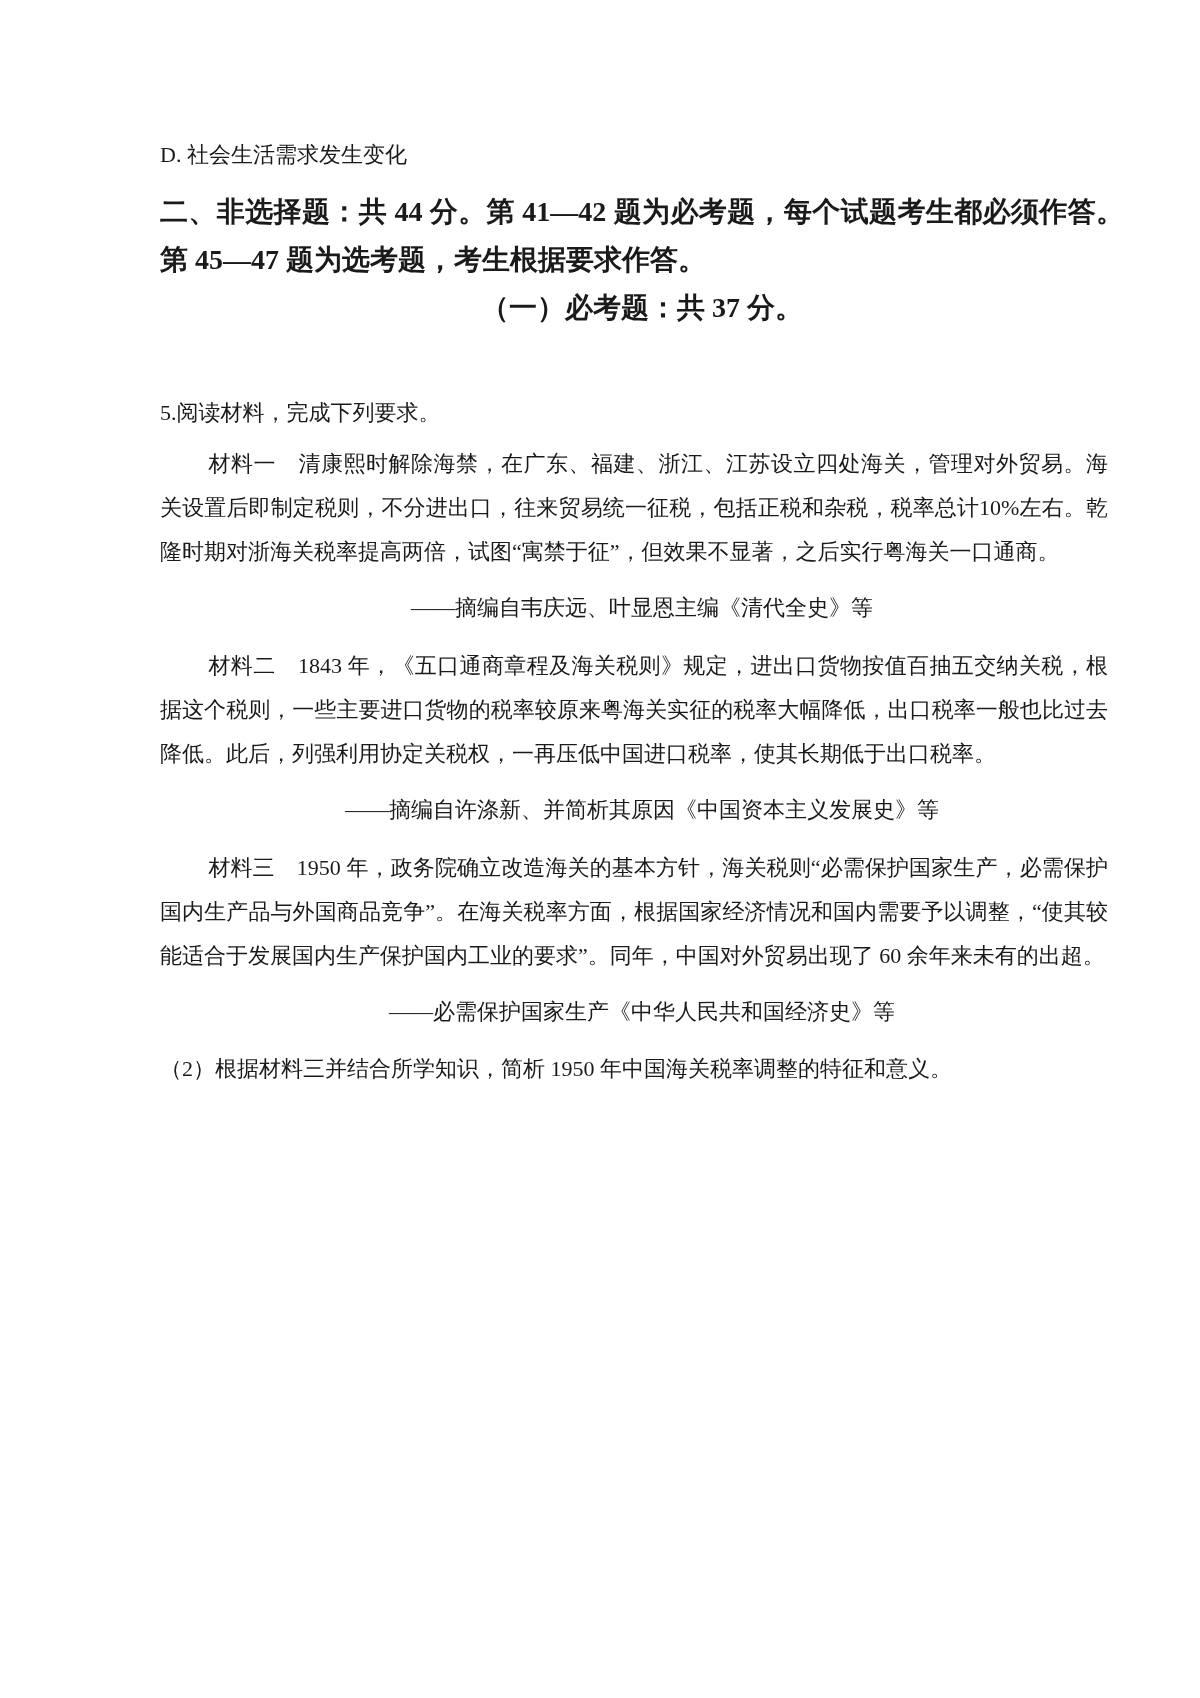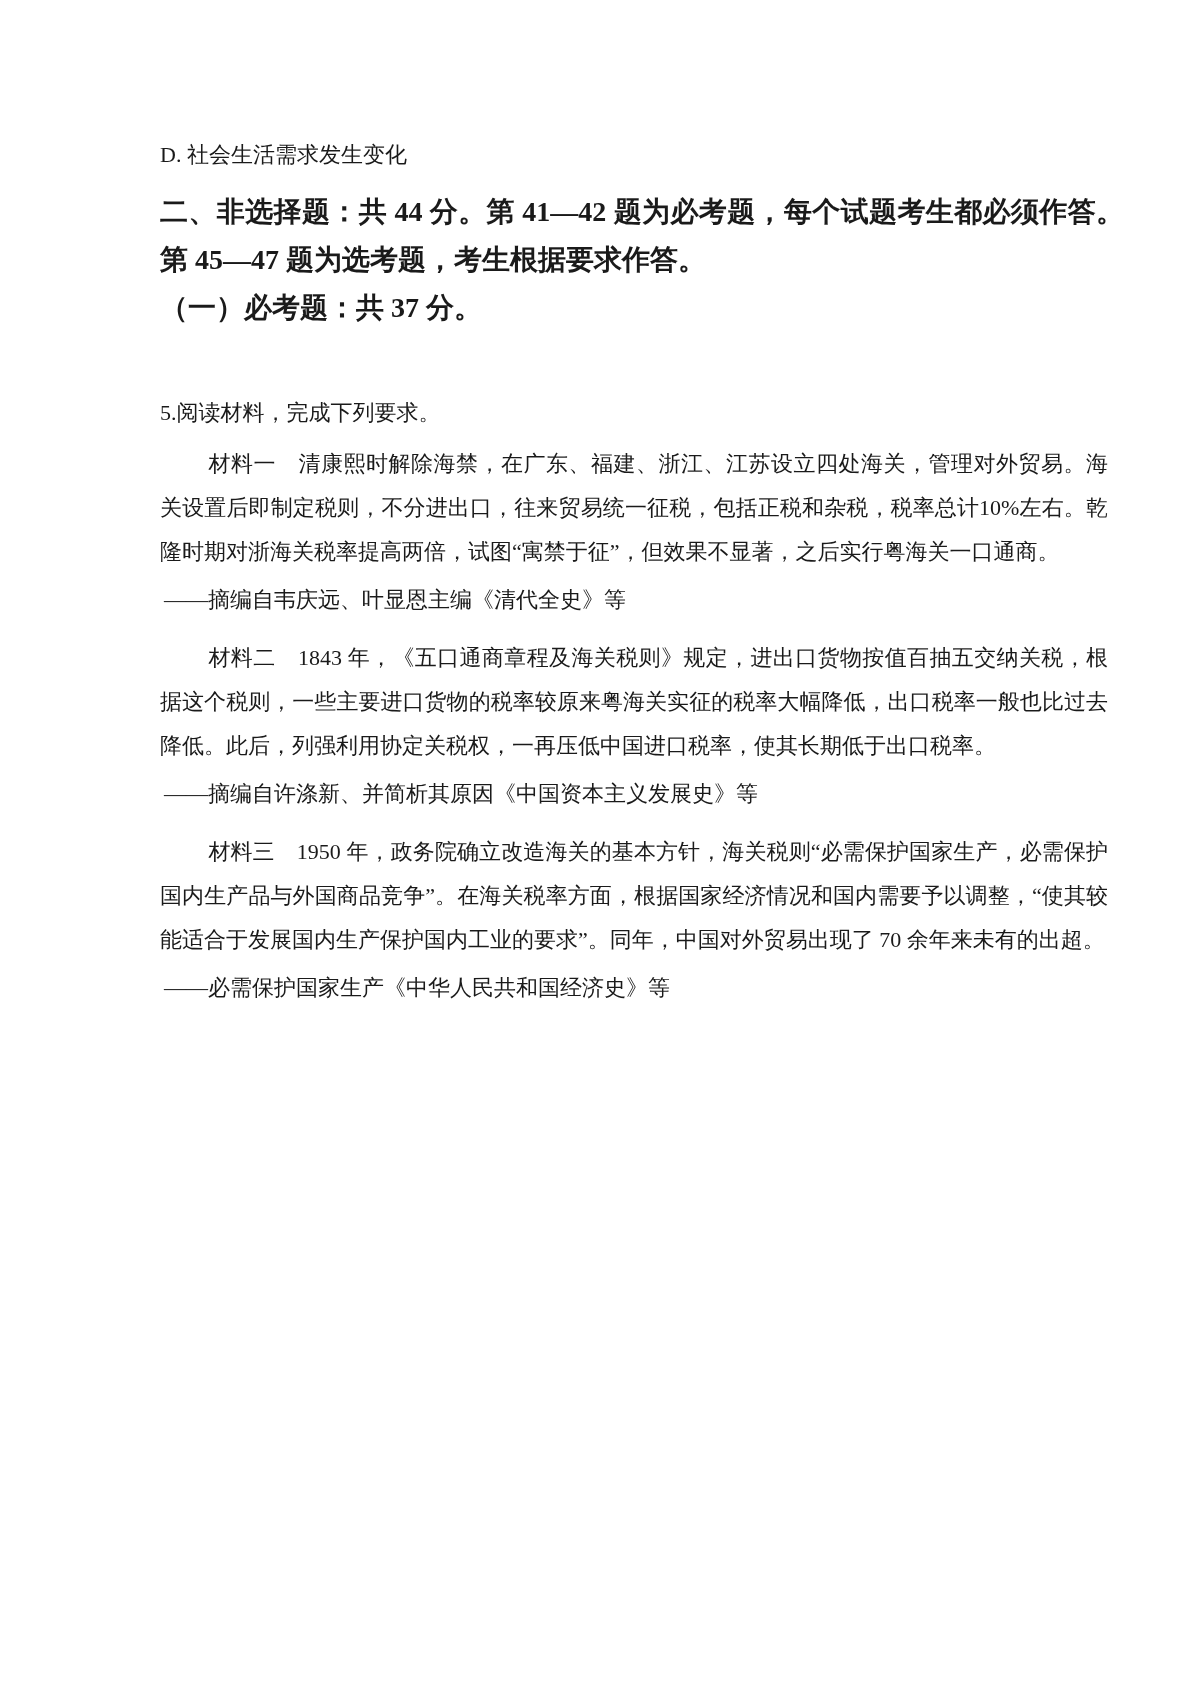--- a/index.html
+++ b/index.html
@@ -28,38 +28,39 @@
     font-weight: 700;
     line-height: 48px;
     margin: 14px 0 0 0;
     text-align: justify;
   }
   .subsection-heading {
     font-size: 28px;
     font-weight: 700;
     line-height: 48px;
     margin: 0 0 0 0;
+    text-align: center;
   }
   .q-intro {
     font-size: 22px;
     line-height: 30px;
     margin: 66px 0 0 0;
   }
   .material {
     font-size: 22px;
     line-height: 44px;
     margin: 14px 16px 0 0;
     text-align: justify;
     text-indent: 2.2em;
   }
   .source {
     font-size: 22px;
     line-height: 44px;
-    margin: 4px;
-    text-align: left;
+    margin: 12px;
+    text-align: center;
   }
   .sub-question {
     font-size: 22px;
     line-height: 46px;
     margin: 0;
     text-align: justify;
   }
   .sub-question:first-of-type {
     margin-top: 2px;
   }
@@ -78,19 +79,20 @@
   <p class="q-intro">5.阅读材料，完成下列要求。</p>
 
   <p class="material">材料一　清康熙时解除海禁，在广东、福建、浙江、江苏设立四处海关，管理对外贸易。海关设置后即制定税则，不分进出口，往来贸易统一征税，包括正税和杂税，税率总计10%左右。乾隆时期对浙海关税率提高两倍，试图“寓禁于征”，但效果不显著，之后实行粤海关一口通商。</p>
 
   <p class="source">——摘编自韦庆远、叶显恩主编《清代全史》等</p>
 
   <p class="material">材料二　1843 年，《五口通商章程及海关税则》规定，进出口货物按值百抽五交纳关税，根据这个税则，一些主要进口货物的税率较原来粤海关实征的税率大幅降低，出口税率一般也比过去降低。此后，列强利用协定关税权，一再压低中国进口税率，使其长期低于出口税率。</p>
 
   <p class="source">——摘编自许涤新、并简析其原因《中国资本主义发展史》等</p>
 
-  <p class="material">材料三　1950 年，政务院确立改造海关的基本方针，海关税则“必需保护国家生产，必需保护国内生产品与外国商品竞争”。在海关税率方面，根据国家经济情况和国内需要予以调整，“使其较能适合于发展国内生产保护国内工业的要求”。同年，中国对外贸易出现了 70 余年来未有的出超。</p>
+  <p class="material">材料三　1950 年，政务院确立改造海关的基本方针，海关税则“必需保护国家生产，必需保护国内生产品与外国商品竞争”。在海关税率方面，根据国家经济情况和国内需要予以调整，“使其较能适合于发展国内生产保护国内工业的要求”。同年，中国对外贸易出现了 60 余年来未有的出超。</p>
 
   <p class="source">——必需保护国家生产《中华人民共和国经济史》等</p>
 
 
+  <p class="sub-question">（2）根据材料三并结合所学知识，简析 1950 年中国海关税率调整的特征和意义。</p>
 
 </div>
 
 </body></html>

